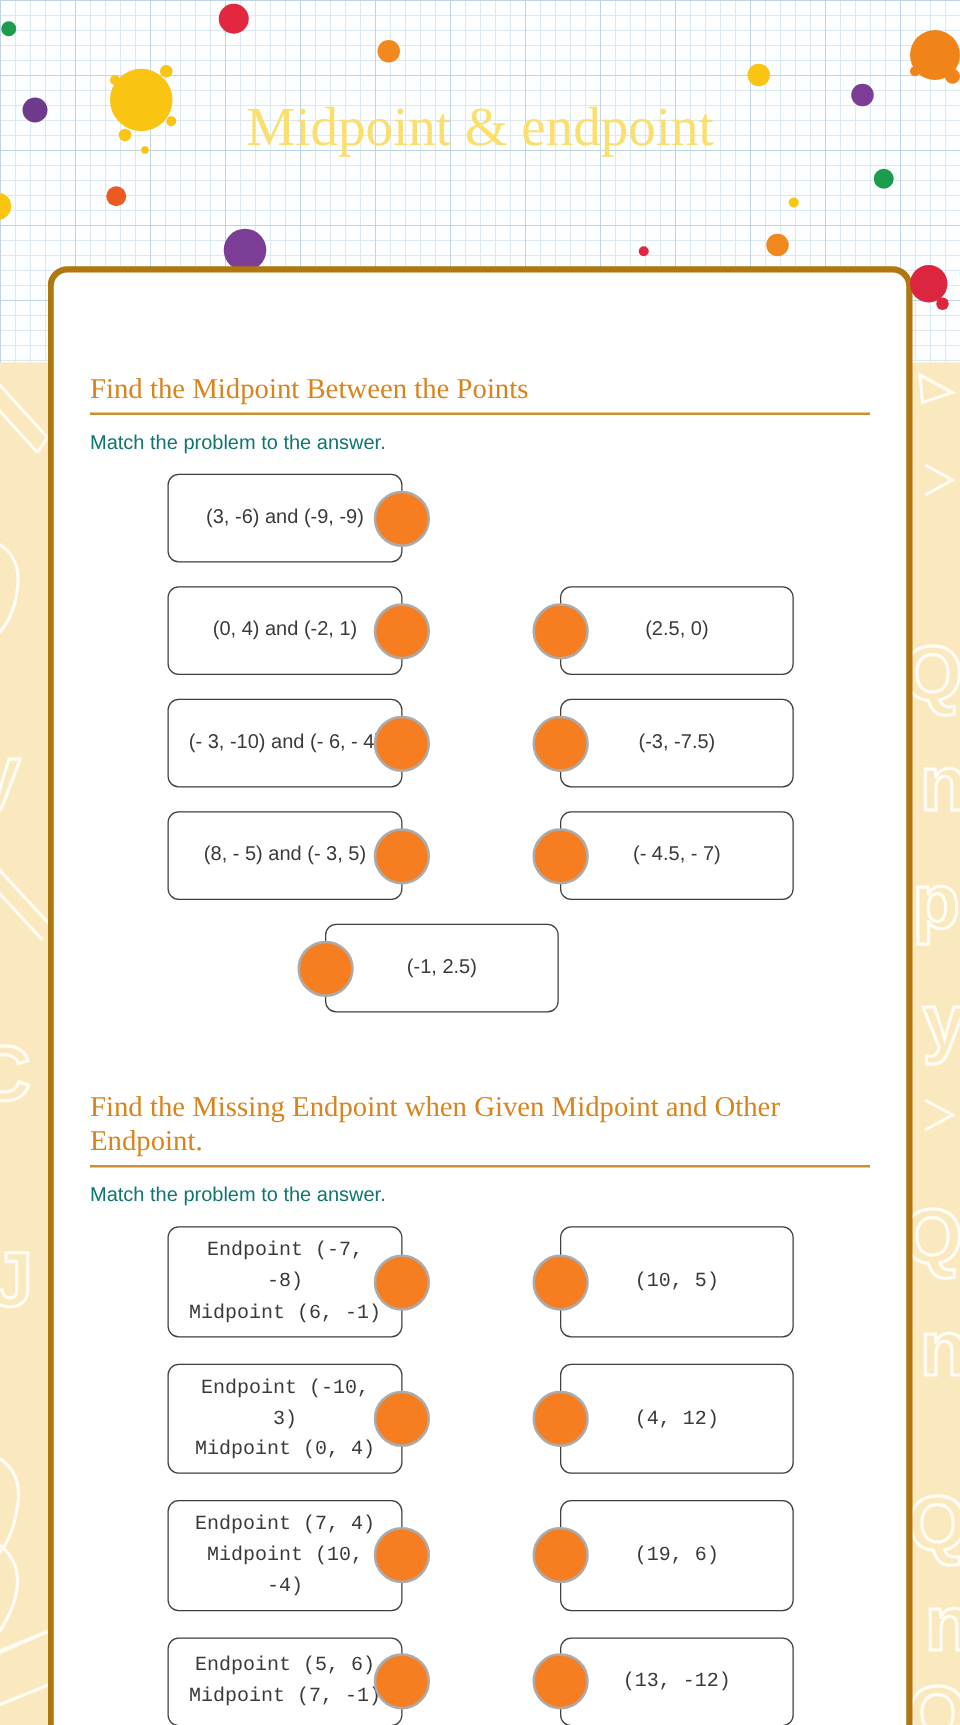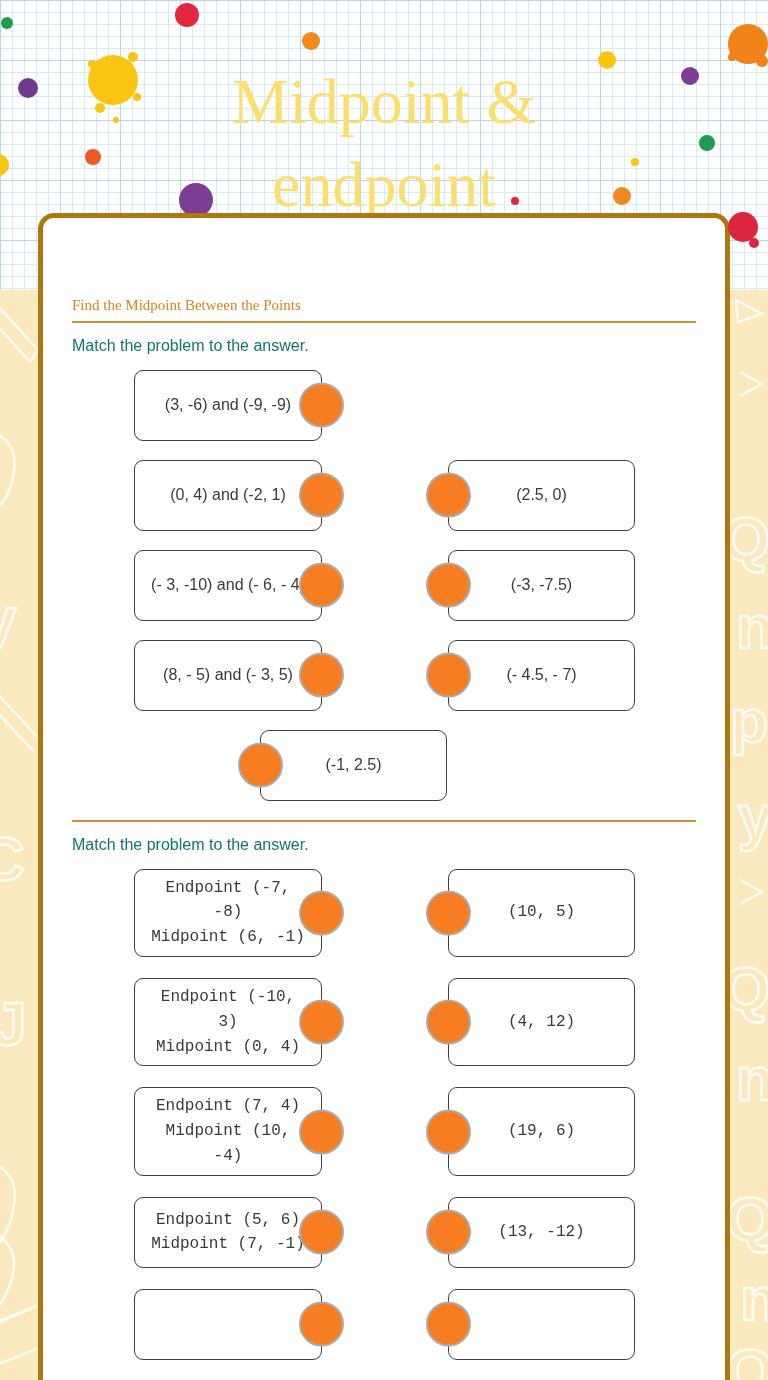--- a/index.html
+++ b/index.html
@@ -27,25 +27,25 @@
       linear-gradient(#bfd4e6 1px, transparent 1px),
       linear-gradient(90deg, #bfd4e6 1px, transparent 1px),
       linear-gradient(#dce8f2 1px, transparent 1px),
       linear-gradient(90deg, #dce8f2 1px, transparent 1px);
     background-size: 60px 60px, 60px 60px, 12px 12px, 12px 12px;
   }
   .splatters { position: absolute; top: 0; left: 0; }
   .banner-title {
     position: relative;
     width: 400px;
-    margin: 12px auto;
-    padding-top: 48px;
+    margin: 1px auto;
+    padding-top: 72px;
     text-align: center;
     font-family: "Liberation Serif", serif;
-    font-size: 64px;
+    font-size: 44px;
     line-height: 1.3;
     color: #fbdf6e;
     z-index: 2;
   }
   .splat-front {
     position: absolute; top: 0; left: 0;
     z-index: 3;
     pointer-events: none;
   }
 
@@ -58,21 +58,21 @@
     background: #ffffff;
     border: 5px solid #b1770f;
     border-radius: 16px;
     padding: 0 29px;
     z-index: 2;
   }
 
   .section-heading {
     font-family: "Liberation Serif", serif;
     font-weight: 400;
-    font-size: 15px;
+    font-size: 23px;
     line-height: 1.18;
     color: #d9831c;
     margin: 0;
   }
   .section-1 .section-heading { margin-top: 79px; }
   .section-2 .section-heading { margin-top: 62px; }
 
   .divider {
     border: none;
     border-top: 2px solid #ce9130;
@@ -247,20 +247,21 @@
       <div class="match-row">
         <div class="match-box answer-box">
           <span class="connector-dot"></span>
           <span class="box-label">(-1, 2.5)</span>
         </div>
       </div>
     </div>
   </div>
 
   <div class="section section-2">
+    <h2 class="section-heading">Find the Missing Endpoint when Given Midpoint and Other Endpoint.</h2>
     <hr class="divider">
     <div class="instruction">Match the problem to the answer.</div>
 
     <div class="rows">
       <div class="match-row">
         <div class="match-box problem-box">
           <span class="box-label">Endpoint (-7, -8)
 Midpoint (6, -1)</span>
           <span class="connector-dot"></span>
         </div>

